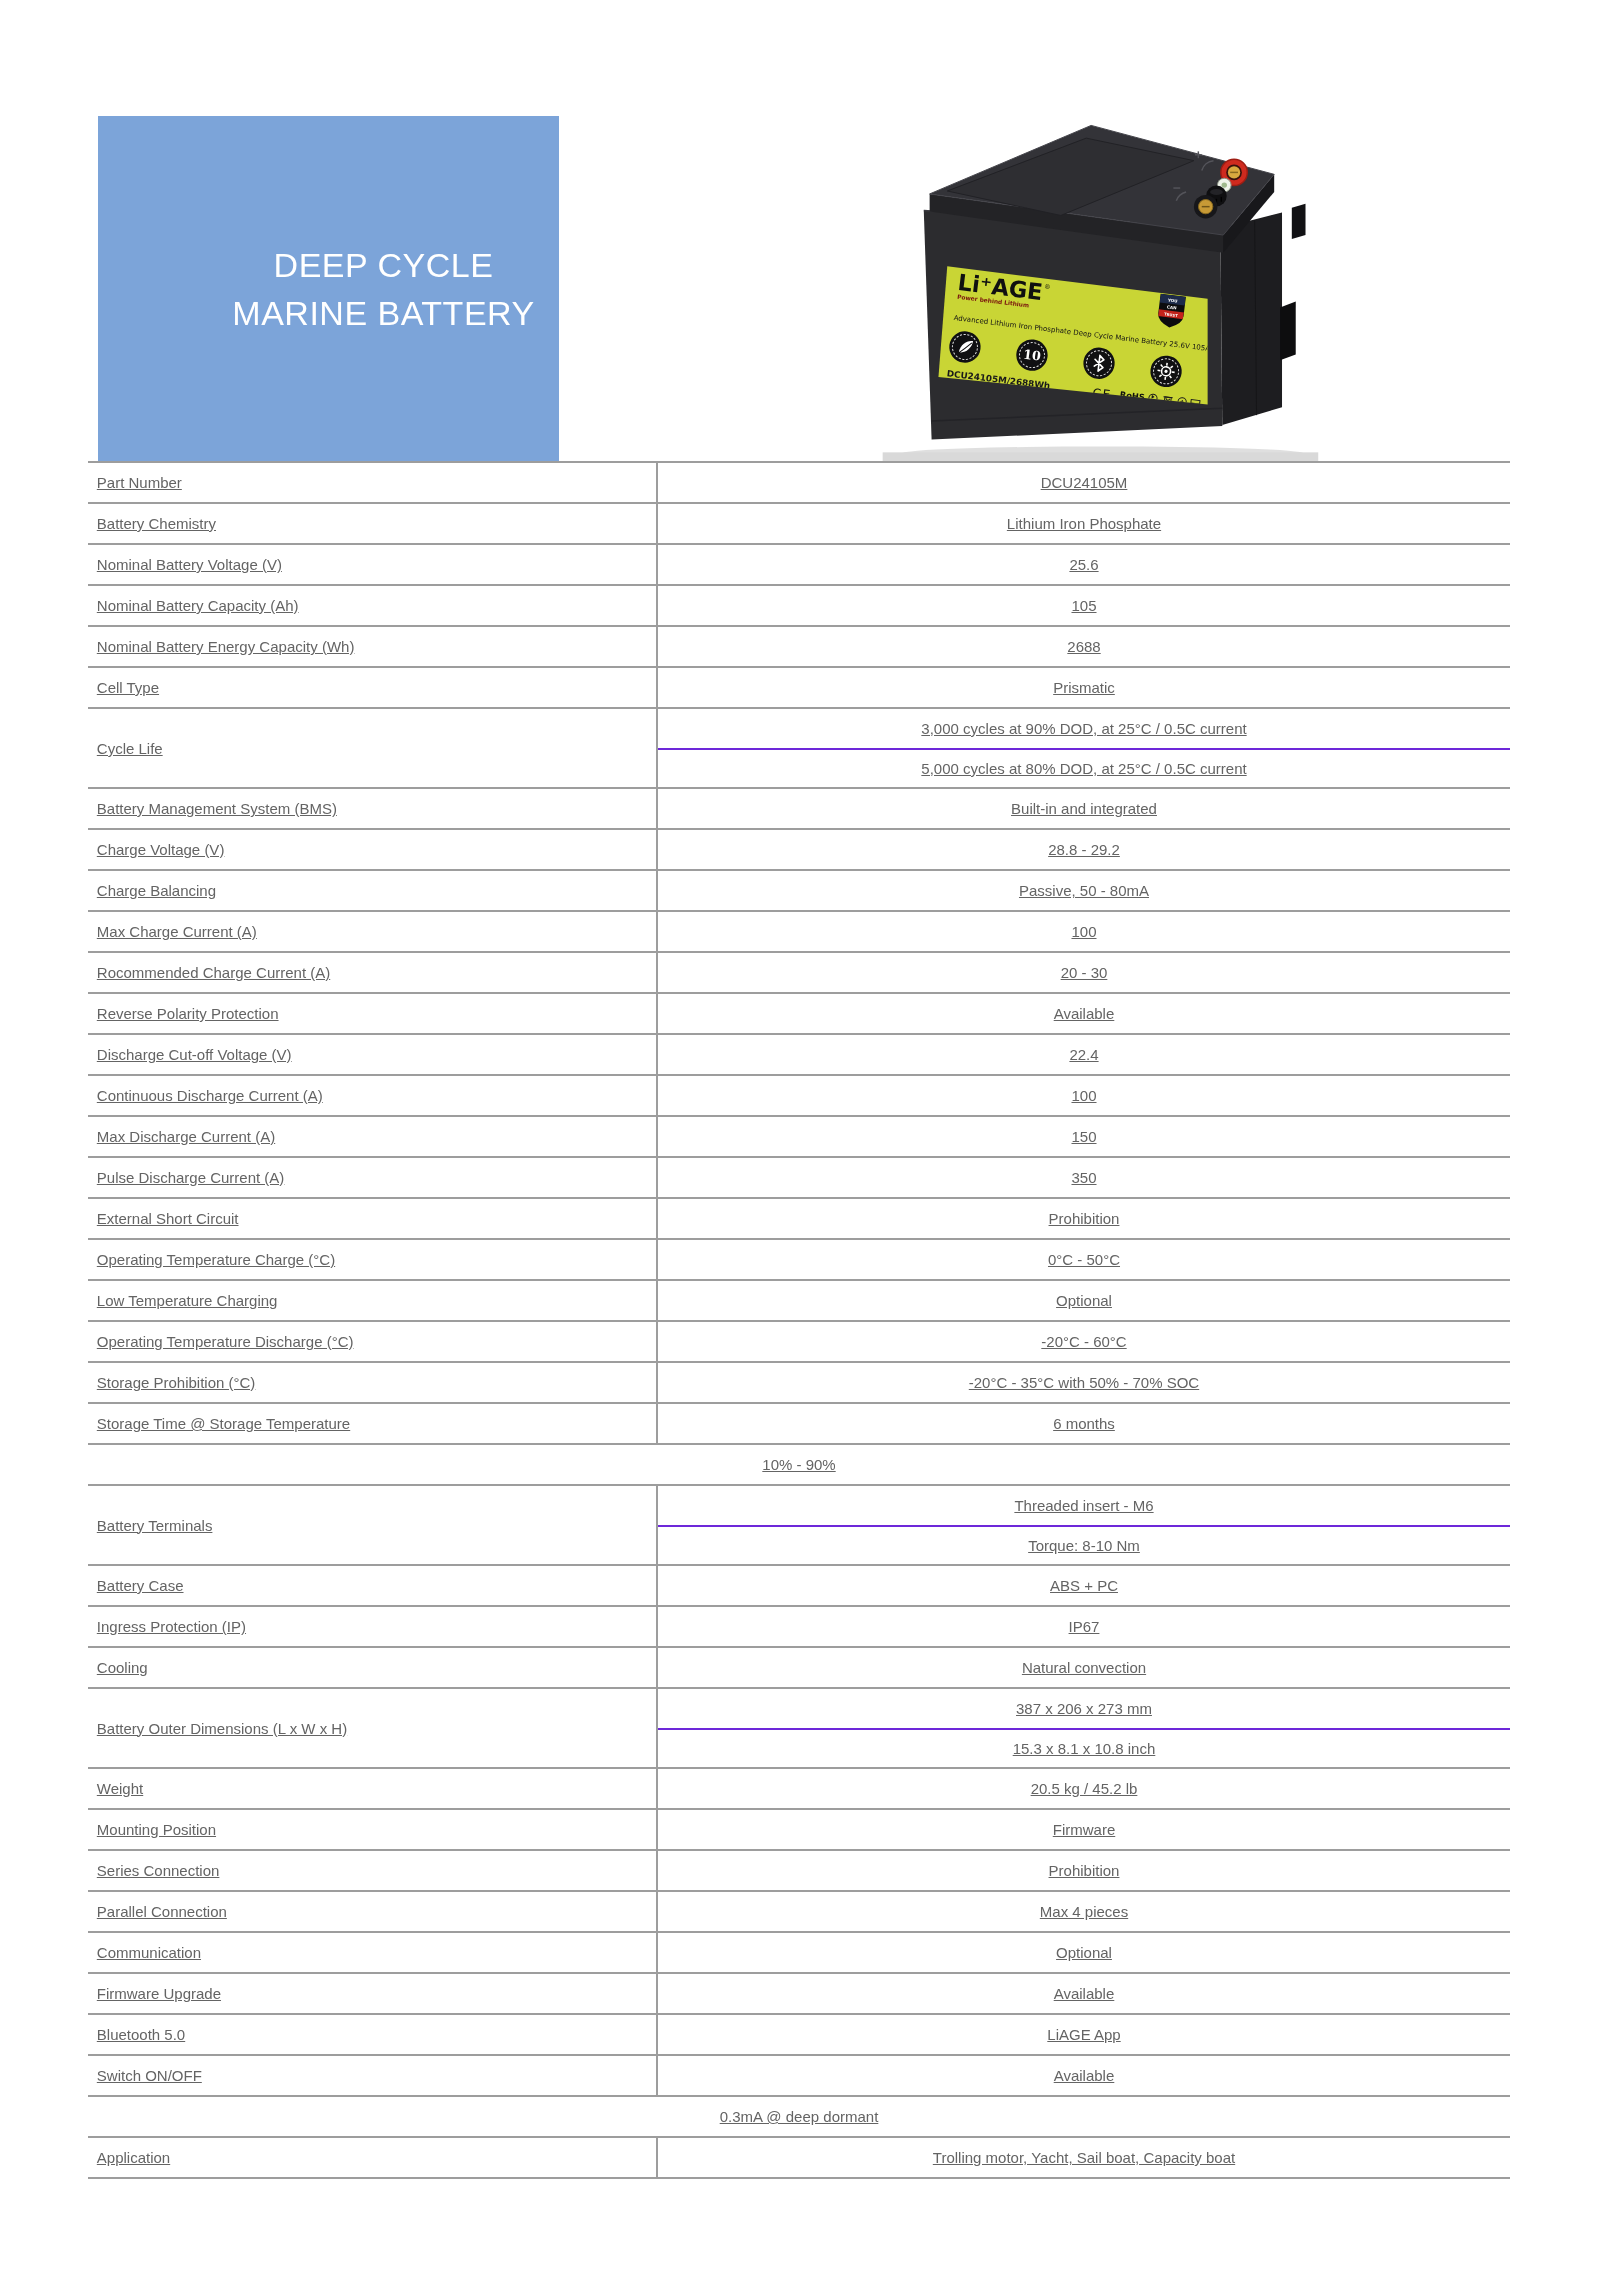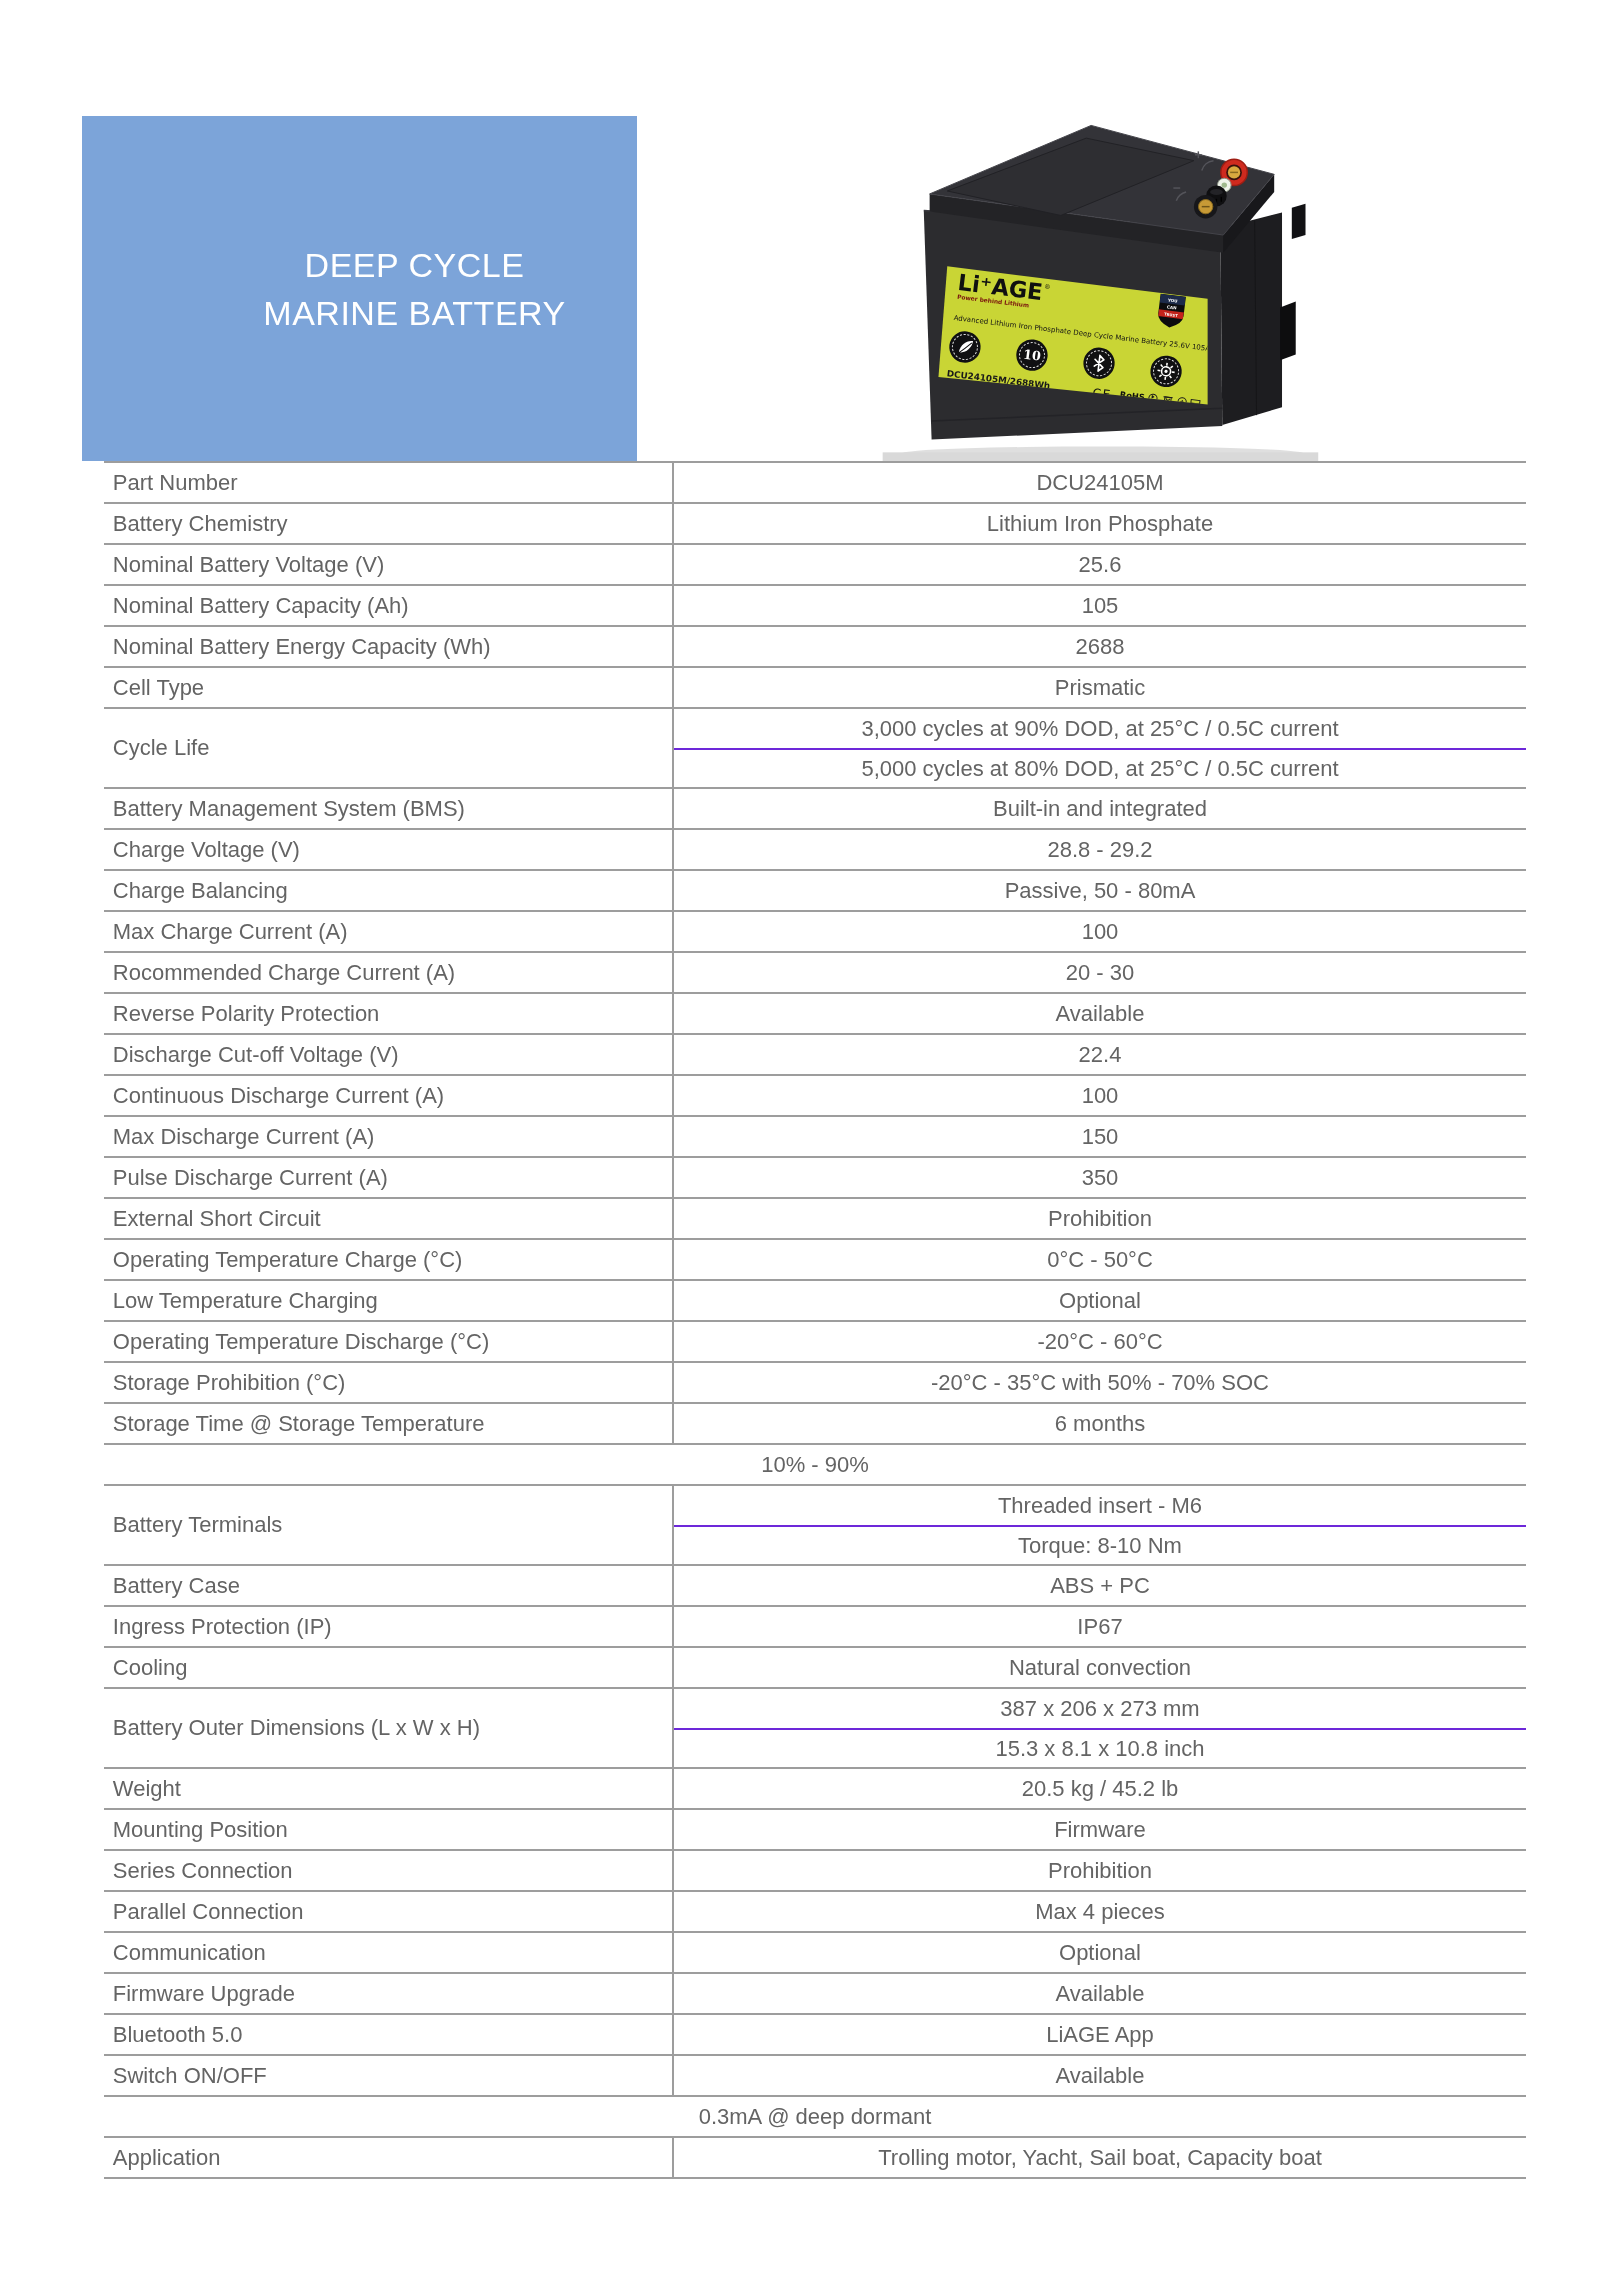--- a/index.html
+++ b/index.html
@@ -6,44 +6,45 @@
   html,body { background:#ffffff; }
   .page {
     position:relative;
     width:1621px; height:2293px;
     background:#ffffff;
     font-family:"Liberation Sans", sans-serif;
     overflow:hidden;
   }
   
   .hero-panel {
-    position:absolute; left:82px; top:116px;
-    width:555px; height:345px;
+    position:absolute; left:98px; top:116px;
+    width:461px; height:345px;
     background:#7ca4d9;
     display:flex; flex-direction:column; justify-content:center;
     padding-left:110px;
   }
   .hero-title {
     color:#ffffff;
     font-size:34px; line-height:48px; letter-spacing:0.5px;
     text-align:center; font-weight:400;
   }
   
   .hero-photo {
     position:absolute; left:853px; top:98px;
     width:490px; height:370px;
   }
   .hero-photo svg { display:block; width:100%; height:100%; }
   
   .spec-table {
-    position:absolute; left:104px; top:461px;
+    position:absolute; left:88px; top:461px;
     width:1422px;
     border-bottom:2px solid #9d9d9d;
     color:#646464;
-    font-size:22px;
+    font-size:15px;
+    text-decoration:underline;
   }
   .spec-row { display:flex; border-top:2px solid #9d9d9d; }
   .spec-label {
     width:570px; flex:0 0 570px;
     border-right:2px solid #9d9d9d;
     display:flex; align-items:center;
     padding-left:8.8px;
   }
   .spec-vals { flex:1; display:flex; flex-direction:column; }
   .spec-value {

